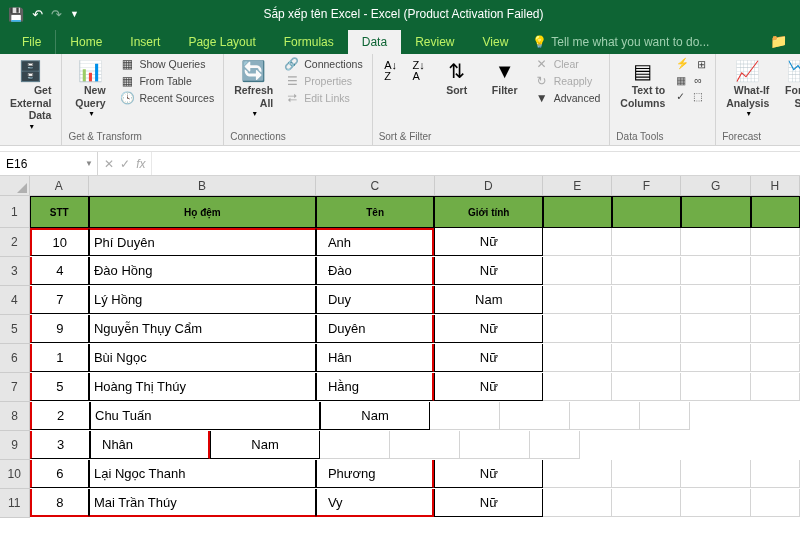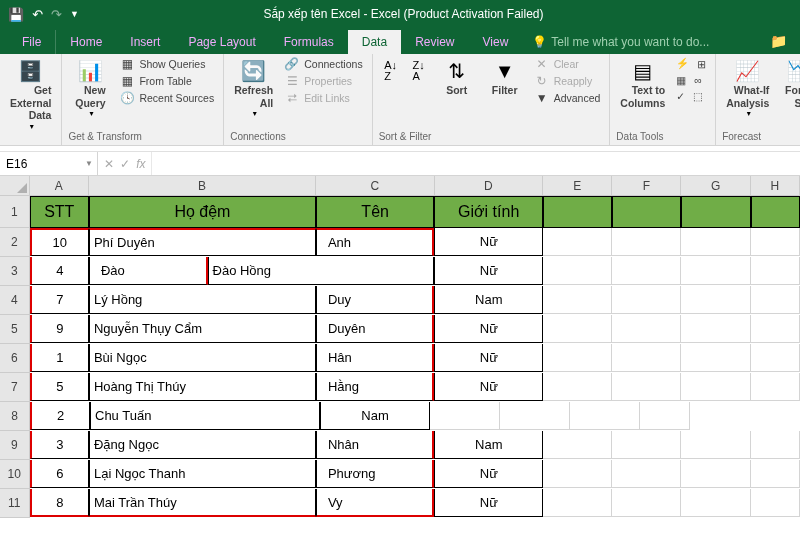--- a/index.html
+++ b/index.html
@@ -6,21 +6,21 @@
 body { background: #fff; overflow: hidden; width: 800px; height: 550px; position: relative; }
 
 
 .title-bar { height: 28px; background: #0e6434; display: flex; align-items: center; color: #fff; font-size: 12px; }
 .qat { display: flex; gap: 8px; padding: 0 8px; align-items: center; }
 .qat-icon { font-size: 13px; cursor: pointer; }
 .title-text { flex: 1; text-align: center; font-size: 12px; }
 
 
 .menu-tabs { height: 26px; background: #0e6434; display: flex; align-items: flex-end; padding-left: 8px; gap: 0; }
-.tab { color: #f0abfc; padding: 5px 14px; font-size: 12px; cursor: pointer; }
+.tab { color: #bef264; padding: 5px 14px; font-size: 12px; cursor: pointer; }
 .tab.file { background: #0e6434; border-right: 1px solid rgba(255,255,255,0.2); }
 .tab.active { background: #f1f1f1; color: #0e6434; font-weight: 400; }
 .tell-me { color: #a0d0b0; font-size: 12px; padding: 5px 10px; display: flex; align-items: center; gap: 4px; }
 .bulb { font-size: 12px; }
 .share-icon { margin-left: auto; padding: 5px 12px; color: #fff; font-size: 14px; }
 
 
 .ribbon { height: 92px; background: #f1f1f1; border-bottom: 1px solid #d4d4d4; display: flex; }
 .group { border-right: 1px solid #d4d4d4; padding: 2px 6px 0; display: flex; flex-direction: column; }
 .group-body { flex: 1; display: flex; align-items: flex-start; gap: 4px; }
@@ -45,21 +45,21 @@
 
 .sheet-wrap { position: relative; }
 .col-headers { display: flex; height: 20px; background: #e6e6e6; }
 .corner { width: 30px; border-right: 1px solid #ccc; border-bottom: 1px solid #ccc; background: #e6e6e6; position: relative; }
 .corner::after { content: ''; position: absolute; right: 2px; bottom: 2px; border: 5px solid transparent; border-right-color: #b0b0b0; border-bottom-color: #b0b0b0; }
 .col-h { border-right: 1px solid #ccc; border-bottom: 1px solid #ccc; text-align: center; font-size: 12px; color: #444; line-height: 20px; background: #e6e6e6; }
 .rows { }
 .row { display: flex; }
 .row-h { width: 30px; background: #e6e6e6; border-right: 1px solid #ccc; border-bottom: 1px solid #ccc; text-align: center; font-size: 12px; color: #444; line-height: 28px; }
 .cell { border-right: 1px solid #d4d4d4; border-bottom: 1px solid #d4d4d4; height: 28px; padding: 0 4px; font-size: 13px; display: flex; align-items: center; overflow: hidden; }
-.row.hdr .cell { background: #70ad47; color: #000; font-weight: normal; justify-content: center; border: 1px solid #000; font-size: 16px; height: 32px; }
+.row.hdr .cell { background: #70ad47; color: #000; font-weight: bold; justify-content: center; border: 1px solid #000; font-size: 10px; height: 32px; }
 .row.hdr .row-h { height: 32px; line-height: 32px; }
 .data-cell { border: 1px solid #000; border-top: none; }
 .col-A { width: 60px; }
 .col-B { width: 230px; }
 .col-C { width: 120px; }
 .col-D { width: 110px; }
 .col-E, .col-F, .col-G { width: 70px; }
 .col-H { width: 50px; }
 .center { justify-content: center; }
 .group-ABC .col-A { border-left: 2px solid #d00; }
@@ -280,22 +280,22 @@
         <div class="cell col-C data-cell">Anh</div>
         <div class="cell col-D data-cell center">Nữ</div>
         <div class="cell col-E"></div>
         <div class="cell col-F"></div>
         <div class="cell col-G"></div>
         <div class="cell col-H"></div>
       </div>
       <div class="row group-ABC  ">
         <div class="row-h">3</div>
         <div class="cell col-A data-cell center">4</div>
+        <div class="cell col-B data-cell">Đào Hồng</div>
         <div class="cell col-C data-cell">Đào</div>
-        <div class="cell col-B data-cell">Đào Hồng</div>
         <div class="cell col-D data-cell center">Nữ</div>
         <div class="cell col-E"></div>
         <div class="cell col-F"></div>
         <div class="cell col-G"></div>
         <div class="cell col-H"></div>
       </div>
       <div class="row group-ABC  ">
         <div class="row-h">4</div>
         <div class="cell col-A data-cell center">7</div>
         <div class="cell col-B data-cell">Lý Hồng</div>
@@ -345,21 +345,20 @@
         <div class="cell col-B data-cell">Chu Tuấn</div>
         <div class="cell col-D data-cell center">Nam</div>
         <div class="cell col-E"></div>
         <div class="cell col-F"></div>
         <div class="cell col-G"></div>
         <div class="cell col-H"></div>
       </div>
       <div class="row group-ABC  ">
         <div class="row-h">9</div>
         <div class="cell col-A data-cell center">3</div>
-        <div class="cell col-B data-cell">Đặng Ngọc</div>
         <div class="cell col-C data-cell">Nhân</div>
         <div class="cell col-D data-cell center">Nam</div>
         <div class="cell col-E"></div>
         <div class="cell col-F"></div>
         <div class="cell col-G"></div>
         <div class="cell col-H"></div>
       </div>
       <div class="row group-ABC  ">
         <div class="row-h">10</div>
         <div class="cell col-A data-cell center">6</div>

